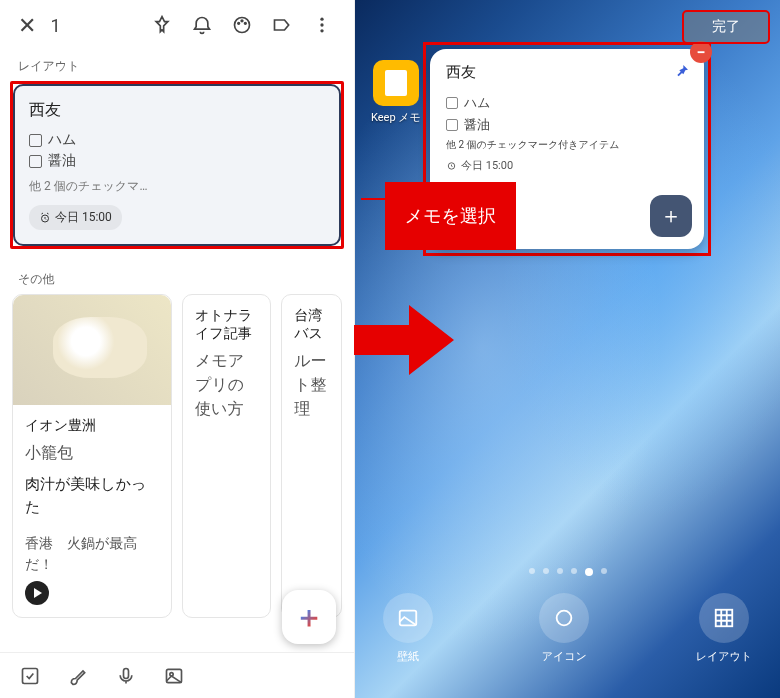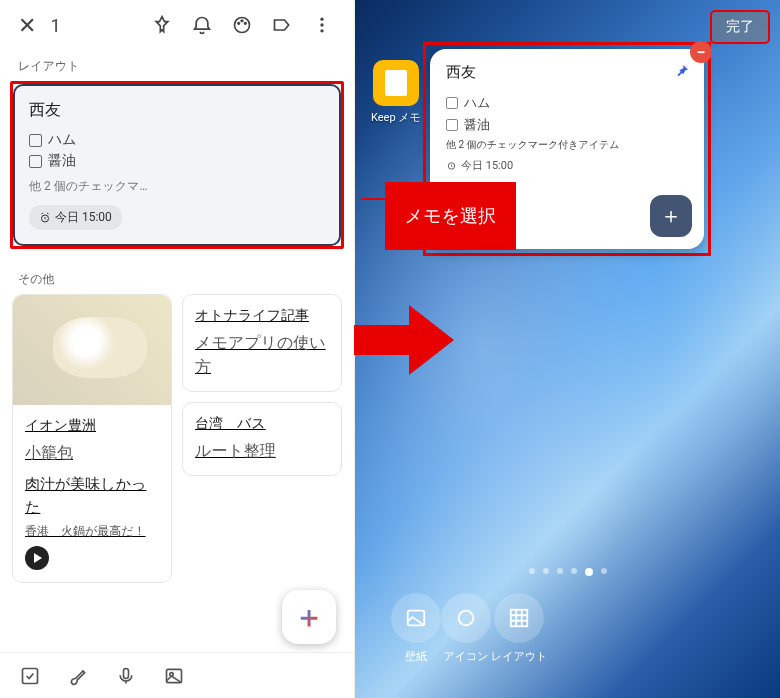--- a/index.html
+++ b/index.html
@@ -23,21 +23,21 @@
   .note-title { font-size: 16px; color: #222; margin-bottom: 10px; }
   .chk-line { display: flex; align-items: center; gap: 6px; font-size: 14px; color: #444; margin: 3px 0; }
   .chkbox { width: 13px; height: 13px; border: 1.5px solid #666; border-radius: 2px; }
   .note-more { font-size: 12px; color: #777; margin-top: 8px; }
   .reminder-chip { display: inline-flex; align-items: center; gap: 4px; background: #e4e6ea; border-radius: 12px; padding: 4px 10px; font-size: 12px; color: #333; margin-top: 10px; }
 
   .callout-select { position: absolute; right: -162px; top: 182px; background: #e60000; color: #fff; font-size: 18px; padding: 20px 18px; border: 2px solid #e60000; font-weight: 500; z-index: 10; }
   .callout-select::before { content:""; position:absolute; left:-26px; top:14px; width:26px; height:2px; background:#e60000; }
 
   .grid2 { display: flex; gap: 10px; padding: 0 12px; }
-  .col { flex: 1; display: flex; flex-direction: column; gap: 10px; text-decoration: underline; }
+  .col { flex: 1; display: flex; flex-direction: row; gap: 10px; }
   .small-card { background: #fff; border: 1px solid #e5e5e5; border-radius: 10px; padding: 12px; }
   .small-title { font-size: 14px; color: #222; margin-bottom: 6px; }
   .small-body { font-size: 16px; color: #555; line-height: 1.5; }
   .img-placeholder { width: 100%; height: 110px; background: linear-gradient(45deg,#d9d2bd,#ede6c6); border-radius: 10px 10px 0 0; position:relative; overflow:hidden; }
   .img-placeholder::after{content:"";position:absolute;inset:20% 15% 25% 25%;background:radial-gradient(circle at 35% 40%, #fff 0 20%, #f0e8d0 40%);border-radius:40%;}
   .img-card { padding:0; }
   .img-card .body-pad{ padding:12px; }
   .play-btn { width:24px; height:24px; border-radius:50%; background:#222; display:flex; align-items:center; justify-content:center; margin-top:6px;}
   .play-btn::after{content:"";border-left:8px solid #fff;border-top:5px solid transparent;border-bottom:5px solid transparent;margin-left:2px;}
 
@@ -45,21 +45,21 @@
   .fab-plus { font-size: 30px; background: linear-gradient(135deg,#f6c342,#4285f4,#ea4335,#34a853); -webkit-background-clip: text; color: transparent; font-weight: bold; }
 
   .bottombar { position: absolute; bottom: 0; left: 0; right: 0; height: 46px; display: flex; align-items: center; gap: 28px; padding: 0 20px; background:#fff; border-top:1px solid #eee;}
   .bb-ic { color:#555; }
 
   
   .big-arrow { position: absolute; left: 354px; top: 300px; z-index: 20; }
   .big-arrow svg { width: 100px; height: 80px; }
 
   
-  .done-btn { position: absolute; top: 10px; right: 10px; background: rgba(120,120,120,.55); color: #fff; padding: 6px 14px; border-radius: 5px; font-size: 14px; border:2px solid #e60000; z-index:6;}
+  .done-btn { position: absolute; top: 10px; right: 10px; background: rgba(120,120,120,.55); color: #fff; padding: 6px 28px; border-radius: 5px; font-size: 14px; border:2px solid #e60000; z-index:6;}
   .keep-app { position:absolute; left:16px; top:60px; text-align:left; z-index:5;}
   .keep-icon { width:46px; height:46px; background:#ffbb00; border-radius:10px; margin:0 auto 4px; position:relative;}
   .keep-icon::after{content:"";position:absolute;left:12px;top:10px;width:22px;height:26px;background:#fff;border-radius:2px;}
   .keep-label{ font-size:11px; color:#fff; text-shadow:0 1px 2px rgba(0,0,0,.6);}
 
   .widget-frame{ position:absolute; left:68px; top:42px; width:288px; border:3px solid #e60000; padding:4px; z-index:5;}
   .widget-card{ background:#fff; border-radius:16px; padding:14px 16px 12px; position:relative; box-shadow:0 4px 12px rgba(0,0,0,.25);}
   .wid-title{ font-size:15px; color:#222;}
   .wid-pin{ position:absolute; right:14px; top:14px; color:#3a5fd9;}
   .wid-remove{ position:absolute; right:-8px; top:-8px; width:22px; height:22px; border-radius:50%; background:#e74c3c; color:#fff; display:flex;align-items:center;justify-content:center;font-size:16px;font-weight:bold;}
@@ -67,21 +67,21 @@
   .wid-sq{width:12px;height:12px;border:1.4px solid #888;border-radius:2px;}
   .wid-note{ font-size:10px; color:#444; margin-top:4px;}
   .wid-rem{ display:flex; gap:4px; align-items:center; font-size:11px; color:#555; margin-top:6px;}
   .wid-add{ width:42px; height:42px; border-radius:12px; background:#445573; position:absolute; right:12px; bottom:12px; display:flex;align-items:center;justify-content:center; color:#fff; font-size:22px;}
   .widget-card{ min-height:200px; }
 
   
   .pager{ position:absolute; bottom:122px; left:0; right:0; display:flex; justify-content:center; gap:8px; z-index:5;}
   .pager span{ width:6px;height:6px;border-radius:50%;background:rgba(255,255,255,.5);} 
   .pager .act{ background:#fff; width:8px; height:8px;}
-  .dock{ position:absolute; bottom:34px; left:8px; right:0; display:flex; justify-content:flex-start; padding:0 28px; z-index:5;font-family:Liberation Mono, monospace;}
+  .dock{ position:absolute; bottom:34px; left:0; right:0; display:flex; justify-content:space-between; padding:0 28px; z-index:5;font-family:Liberation Mono, monospace;}
   .dock-item{ text-align:center; color:#fff; font-size:11px;}
   .dock-circ{ width:50px;height:50px;border-radius:50%;background:rgba(255,255,255,.2);backdrop-filter:blur(2px);display:flex;align-items:center;justify-content:center;margin:0 auto 6px;}
 
   svg { display:block; }
 </style>
 </head>
 <body>
 
 <div class="container">
 
@@ -152,21 +152,21 @@
     <div class="section-label" style="margin-top:14px;">その他</div>
 
     <div class="grid2">
       <div class="col">
         <div class="small-card img-card">
           <div class="img-placeholder"></div>
           <div class="body-pad">
             <div class="small-title">イオン豊洲</div>
             <div class="small-body">小籠包</div>
             <div class="small-body" style="font-size:15px;color:#222;margin-top:8px;">肉汁が美味しかった</div>
-            <div class="small-body" style="font-size:12px;margin-top:4px;">香港　火鍋が最高だ！</div>
+            <div class="small-body" style="font-size:14px;margin-top:15px;">香港　火鍋が最高だ！</div>
             <div class="play-btn"></div>
           </div>
         </div>
       </div>
       <div class="col">
         <div class="small-card">
           <div class="small-title">オトナライフ記事</div>
           <div class="small-body">メモアプリの使い方</div>
         </div>
         <div class="small-card">

